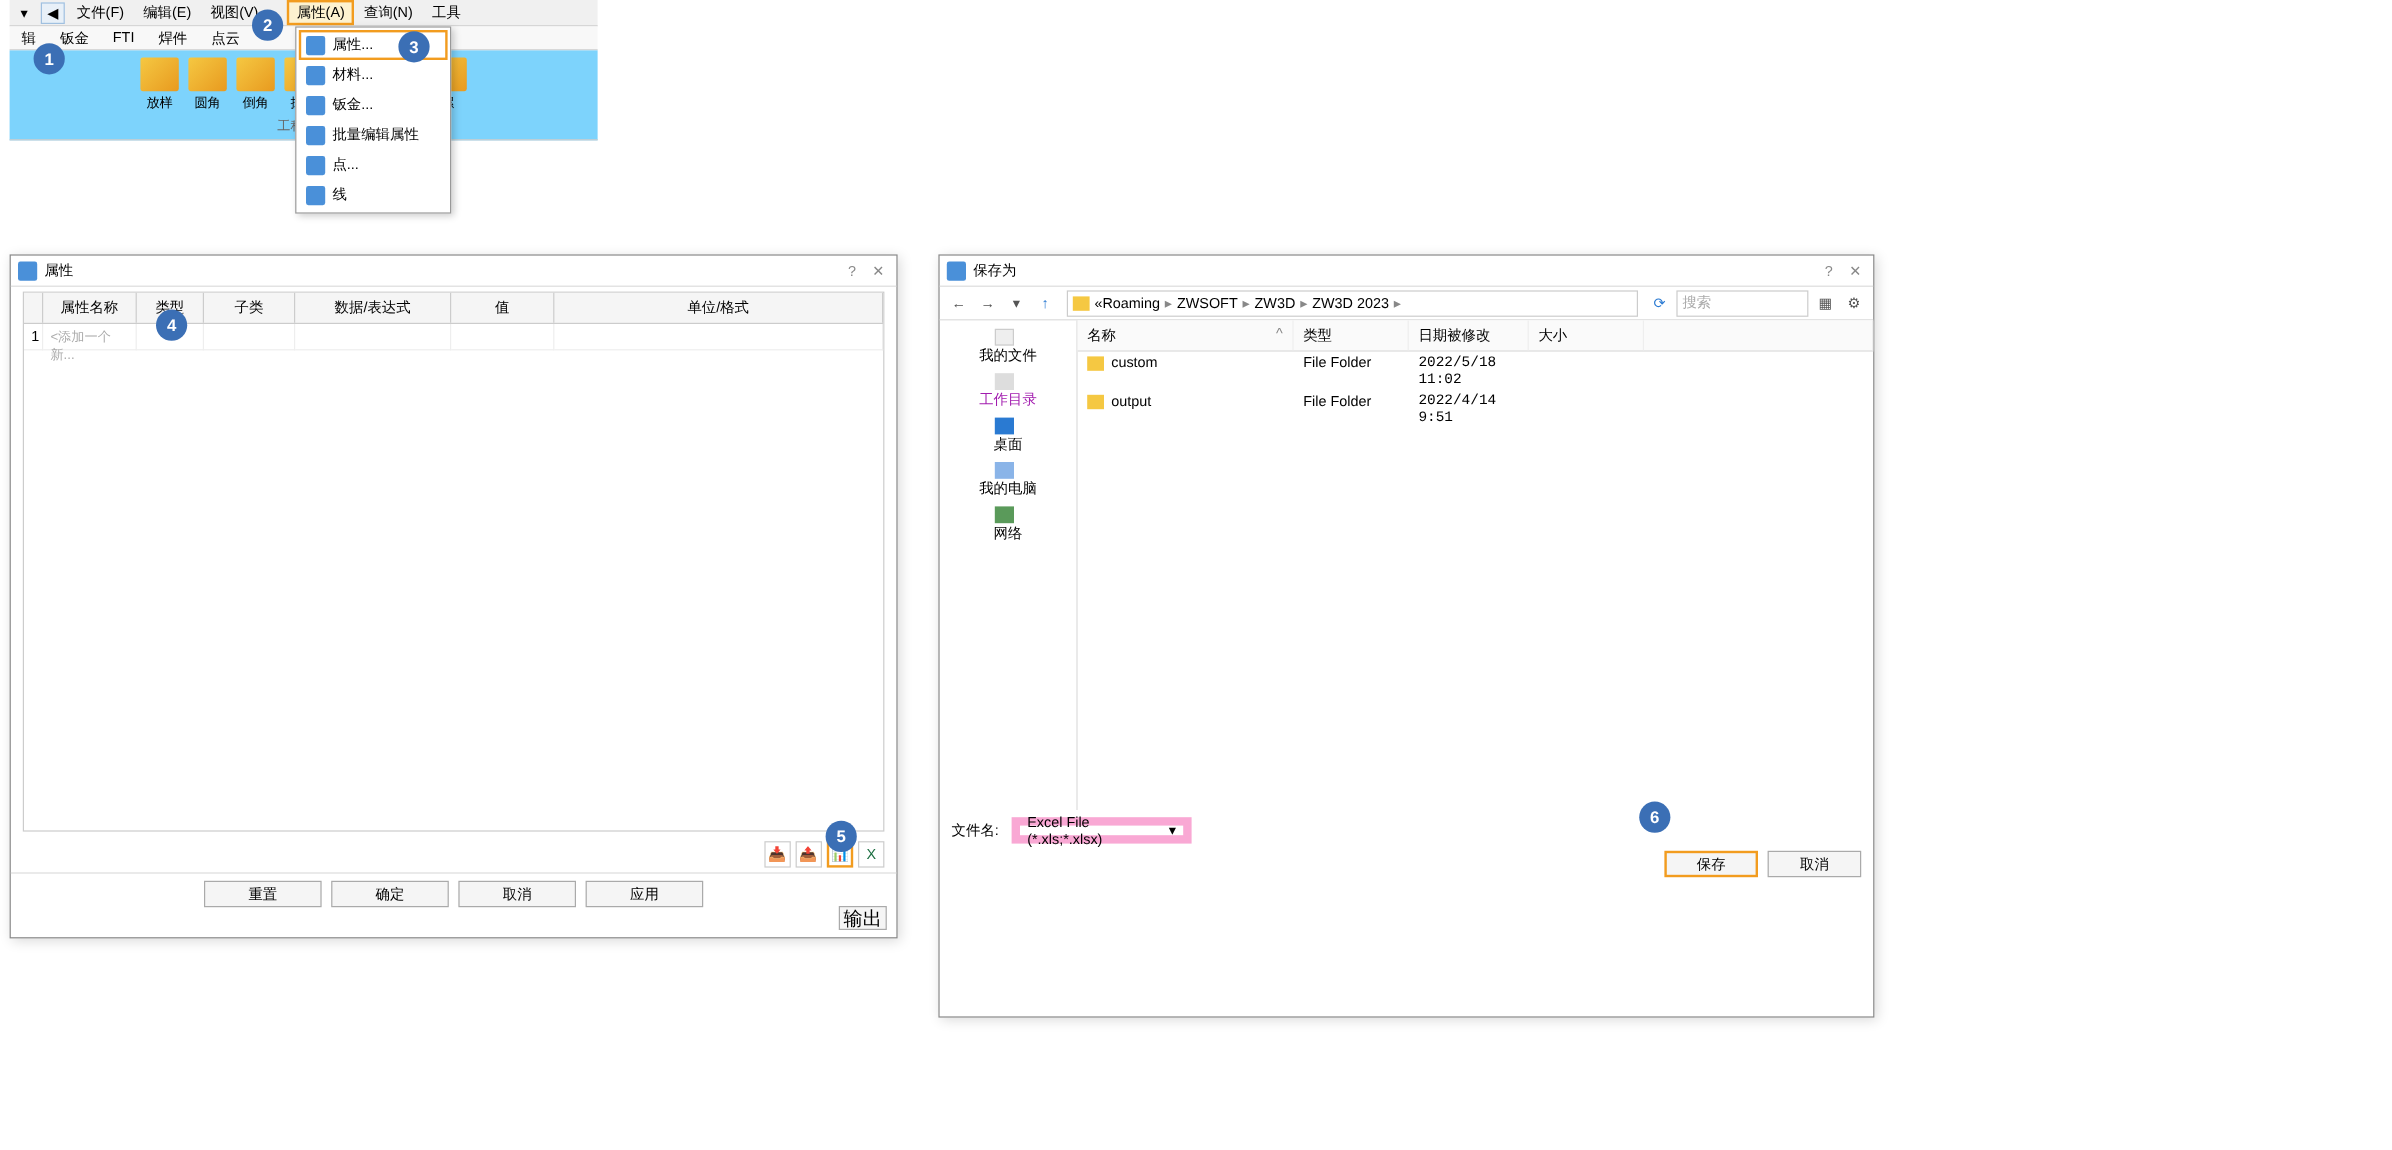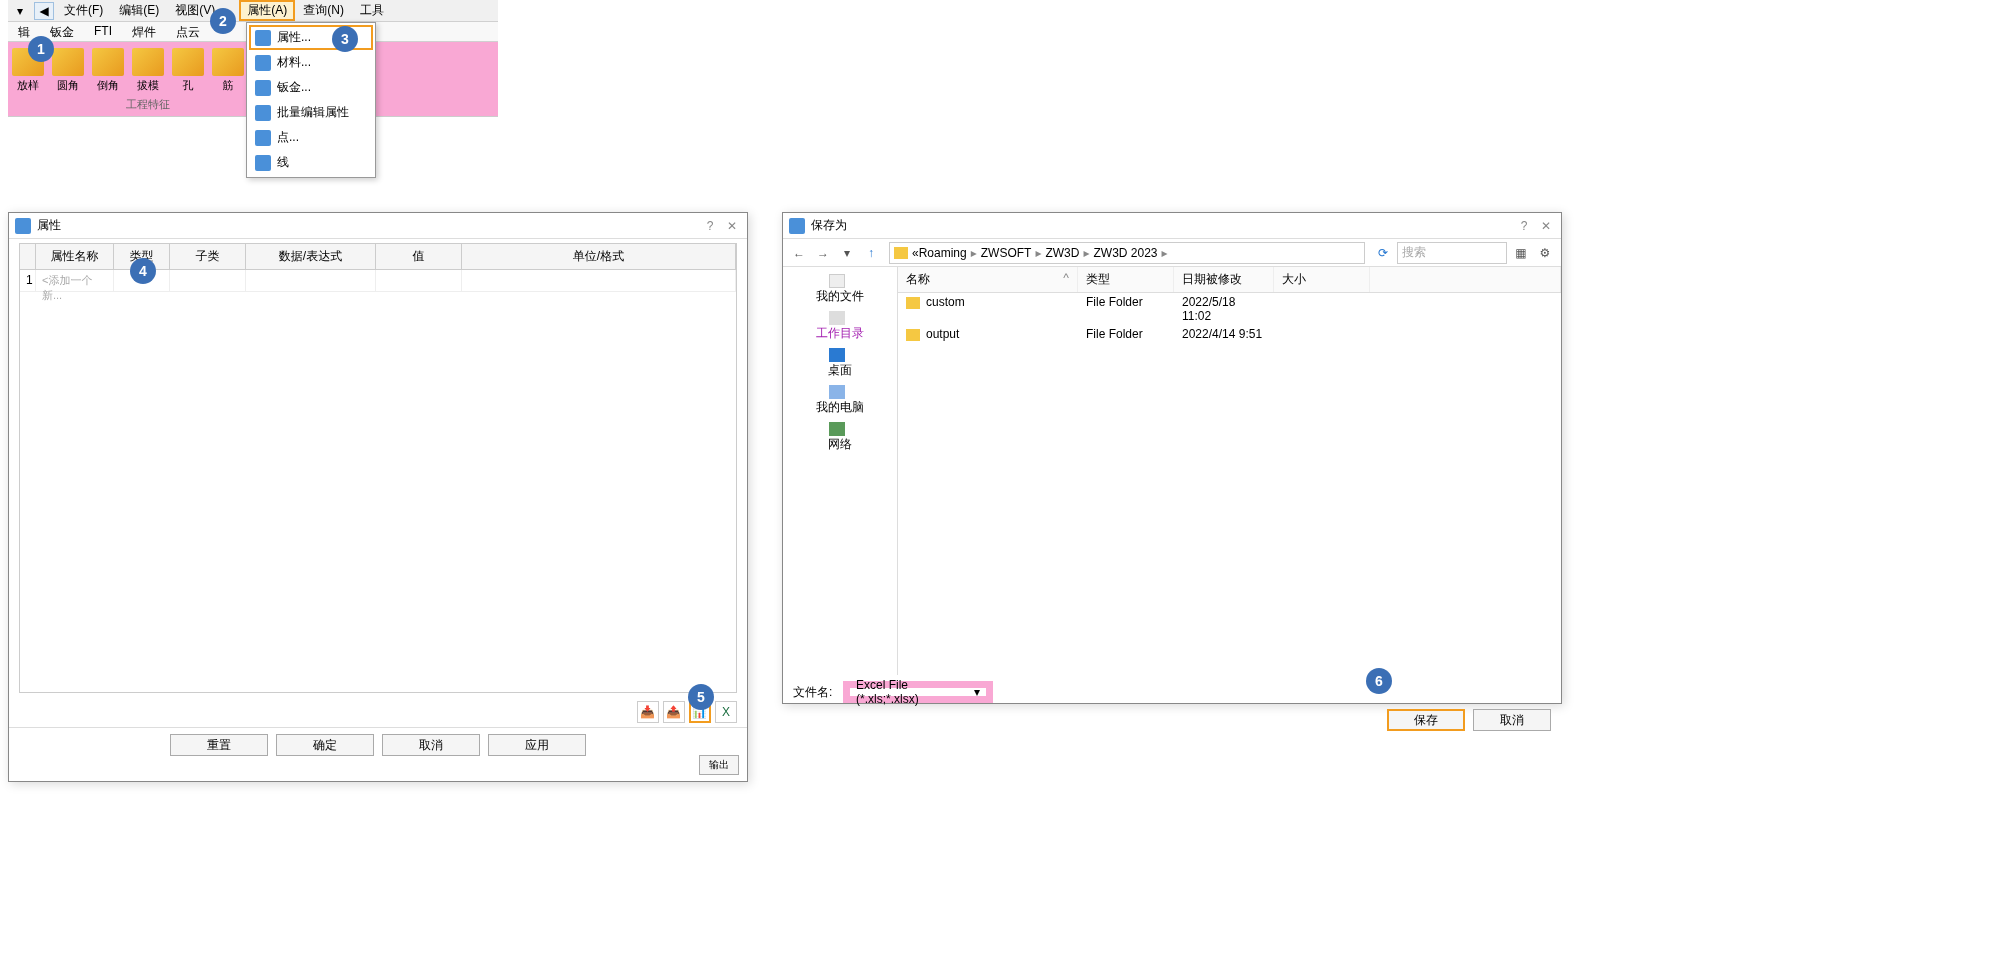--- a/index.html
+++ b/index.html
@@ -10,21 +10,21 @@
 
 .menubar { display: flex; align-items: center; height: 22px; background: #f0f0f0; border-bottom: 1px solid #d0d0d0; }
 .menubar .dropdown-icon { width: 16px; height: 16px; margin: 0 4px; display:flex; align-items:center; justify-content:center; }
 .menubar .nav-arrow { width: 20px; height: 18px; background: #e8f0f8; border: 1px solid #a0c0e0; display: flex; align-items: center; justify-content: center; margin: 0 2px; }
 .menubar .menu-item { padding: 2px 8px; cursor: default; }
 .menubar .menu-item.active { background: #fdf2d0; border: 2px solid #f29c1f; padding: 0 6px; }
 
 .ribbon-tabs { display: flex; height: 20px; background: #f8f8f8; border-bottom: 1px solid #d0d0d0; }
 .ribbon-tabs .tab { padding: 2px 10px; }
 
-.ribbon { display: flex; background: #f9a8d4; padding: 4px 0; border-bottom: 1px solid #ccc; position: relative; }
+.ribbon { display: flex; background: #7dd3fc; padding: 4px 0; border-bottom: 1px solid #ccc; position: relative; justify-content: center; }
 .ribbon-group { display: flex; flex-direction: column; align-items: center; }
 .ribbon-buttons { display: flex; }
 .ribbon-btn { display: flex; flex-direction: column; align-items: center; width: 40px; padding: 2px; }
 .ribbon-btn .icon3d { width: 32px; height: 28px; background: linear-gradient(135deg, #f5c842, #e89a1f); border-radius: 2px; }
 .ribbon-btn .label { font-size: 11px; margin-top: 2px; }
 .ribbon-label { font-size: 11px; color: #666; margin-top: 2px; }
 
 .doc-tabs { display: flex; align-items: center; height: 22px; background: #eee; border-top: 1px solid #ccc; padding-left: 50px; }
 
 
@@ -54,41 +54,41 @@
 .prop-table .pt-row > div { padding: 3px 6px; border-right: 1px solid #eee; border-bottom: 1px solid #eee; height: 22px; }
 .pt-c0 { width: 16px; } .pt-c1 { width: 78px; } .pt-c2 { width: 56px; } .pt-c3 { width: 76px; } .pt-c4 { width: 130px; } .pt-c5 { width: 86px; } .pt-c6 { flex:1; }
 .placeholder-text { color: #aaa; font-size: 11px; }
 
 .dlg-toolbar { display: flex; justify-content: flex-end; padding: 4px 10px; gap: 4px; }
 .dlg-toolbar .tb-btn { width: 22px; height: 22px; border: 1px solid #ccc; display:flex; align-items:center; justify-content:center; }
 .dlg-toolbar .tb-btn.highlighted { border: 2px solid #f29c1f; }
 
 .dlg-footer { display: flex; justify-content: center; gap: 8px; padding: 6px; border-top: 1px solid #ddd; }
 .dlg-footer button { width: 98px; height: 22px; background: #f5f5f5; border: 1px solid #aaa; }
-.output-btn { position: absolute; right: 8px; bottom: 6px; width: 40px; height: 20px; background: #f5f5f5; border: 1px solid #aaa; font-size:10px; }
+.output-btn { position: absolute; right: 8px; bottom: 6px; width: 40px; height: 20px; background: #f5f5f5; border: 1px solid #aaa; font-size:16px; }
 
 
 .save-nav { display: flex; align-items: center; height: 28px; padding: 0 6px; gap: 4px; border-bottom: 1px solid #ddd; }
 .save-nav .nav-btn { width: 20px; height: 20px; display:flex; align-items:center; justify-content:center; color:#555; }
 .breadcrumb { flex: 1; display: flex; align-items: center; background: #fff; border: 1px solid #ccc; height: 22px; padding: 0 4px; margin: 0 4px; }
 .breadcrumb .bc-folder-icon { width: 14px; height: 12px; background: #f5c842; margin-right: 4px; }
 .breadcrumb .bc-sep { margin: 0 4px; color: #888; }
 .search-box { width: 110px; height: 22px; border: 1px solid #ccc; padding: 0 4px; display:flex; align-items:center; }
 .refresh-btn { width: 20px; height: 20px; display:flex; align-items:center; justify-content:center; }
 
 .save-body { display: flex; height: 408px; }
 .save-sidebar { width: 115px; border-right: 1px solid #ddd; padding: 4px; }
 .save-sidebar .sb-item { display: flex; align-items: center; padding: 3px 4px; flex-direction: column; }
 .save-sidebar .sb-item .sb-icon { width: 16px; height: 14px; margin-right: 6px; }
 .save-sidebar .sb-item.disabled { color: #a21caf; }
 
 .file-list { flex: 1; }
 .fl-head { display: flex; background: #fafafa; border-bottom: 1px solid #ddd; }
 .fl-head > div { padding: 4px 8px; border-right: 1px solid #eee; }
-.fl-c1 { width: 180px; } .fl-c2 { width: 96px; } .fl-c3 { width: 100px; } .fl-c4 { width: 96px; } .fl-c5 { flex:1; }
+.fl-c1 { width: 180px; } .fl-c2 { width: 96px; } .fl-c3 { width: 100px; font-family: Liberation Mono, monospace; } .fl-c4 { width: 96px; } .fl-c5 { flex:1; }
 .fl-row { display: flex; }
 .fl-row > div { padding: 2px 8px; }
 .fl-row .folder-icon { display:inline-block; width: 14px; height: 12px; background: #f5c842; margin-right: 6px; vertical-align: middle; }
 
 .save-footer { padding: 6px 10px; }
 .save-footer .fn-row { display: flex; align-items: center; margin-bottom: 6px; }
 .save-footer .fn-label { width: 50px; }
 .save-footer .fn-input { flex: 1; height: 22px; border: 1px solid #ccc; padding: 0 6px; margin-right: 6px; }
 .save-footer .fn-type { width: 150px; height: 22px; border: 7px solid #f9a8d4; padding: 0 6px; display:flex; align-items:center; justify-content:space-between; }
 .save-footer .btn-row { display: flex; justify-content: flex-end; gap: 8px; }
@@ -228,21 +228,21 @@
   </div>
   <div class="dlg-footer">
     <button>重置</button>
     <button>确定</button>
     <button>取消</button>
     <button>应用</button>
   </div>
   <button class="output-btn">输出</button>
 </div>
 
-<div class="dialog" style="left:782px; top:212px; width:780px; height:492px;">
+<div class="dialog" style="left:782px; top:212px; width:780px; height:636px;">
   <div class="dlg-titlebar">
     <span class="dlg-icon"></span>
     <span>保存为</span>
     <span class="spacer"></span>
     <span class="win-btn">?</span>
     <span class="win-btn">✕</span>
   </div>
   <div class="save-nav">
     <span class="nav-btn">←</span>
     <span class="nav-btn">→</span>

